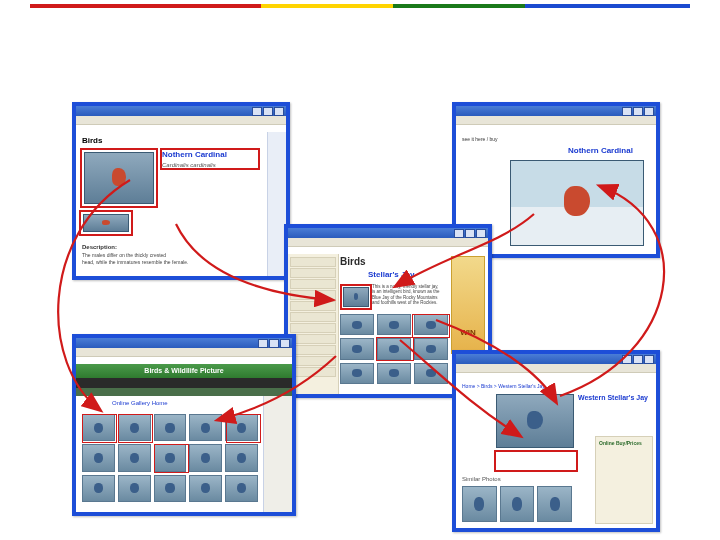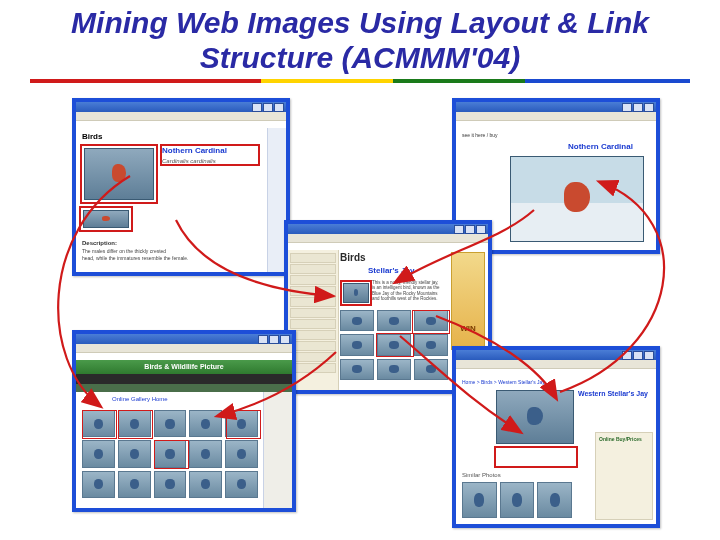--- a/index.html
+++ b/index.html
@@ -160,21 +160,20 @@
     left: 0; top: 0;
     width: 720px; height: 540px;
     pointer-events: none;
   }
 </style>
 </head>
 <body>
 
 <div class="slide">
 
-  <div class="title">Mining Web Images Using Layout &amp; Link Structure (ACMMM'04)</div>
   <div class="rule"></div>
 
   <div class="window" style="left:72px; top:98px; width:210px; height:170px;">
     <div class="titlebar">
       <div class="btn"></div>
       <div class="btn"></div>
       <div class="btn"></div>
     </div>
     <div class="toolbar"></div>
     <div class="addr"></div>

